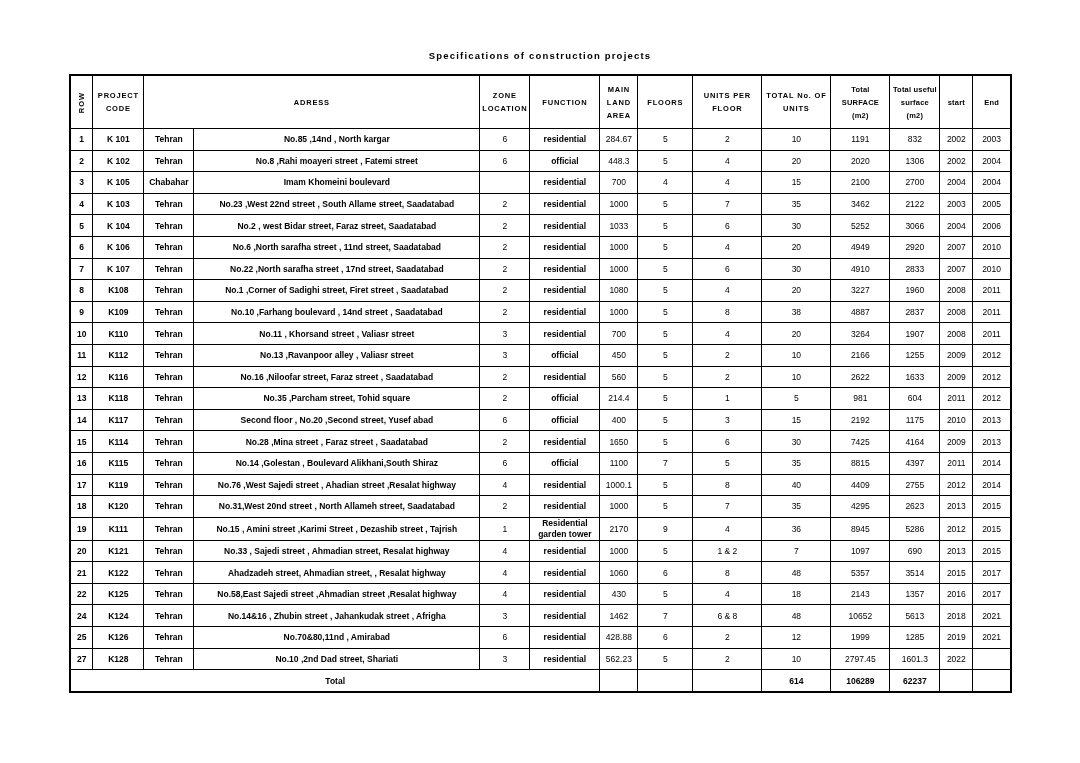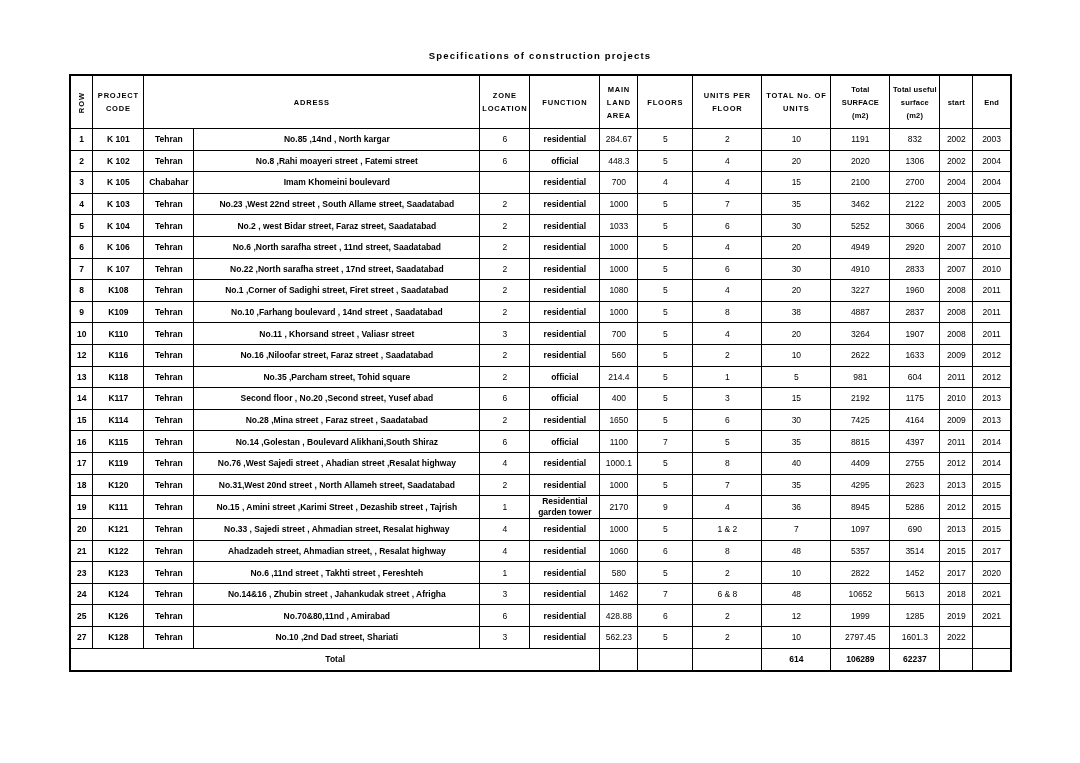--- a/index.html
+++ b/index.html
@@ -216,20 +216,36 @@
         <td class="land">700</td>
         <td class="floors">5</td>
         <td class="upf">4</td>
         <td class="units">20</td>
         <td class="surf">3264</td>
         <td class="useful">1907</td>
         <td class="start">2008</td>
         <td class="end">2011</td>
       </tr>
       <tr>
+        <td class="rownum">11</td>
+        <td class="code">K112</td>
+        <td class="city">Tehran</td>
+        <td class="addr">No.13 ,Ravanpoor alley , Valiasr street</td>
+        <td class="zone">3</td>
+        <td class="func">official</td>
+        <td class="land">450</td>
+        <td class="floors">5</td>
+        <td class="upf">2</td>
+        <td class="units">10</td>
+        <td class="surf">2166</td>
+        <td class="useful">1255</td>
+        <td class="start">2009</td>
+        <td class="end">2012</td>
+      </tr>
+      <tr>
         <td class="rownum">12</td>
         <td class="code">K116</td>
         <td class="city">Tehran</td>
         <td class="addr">No.16 ,Niloofar street, Faraz street , Saadatabad</td>
         <td class="zone">2</td>
         <td class="func">residential</td>
         <td class="land">560</td>
         <td class="floors">5</td>
         <td class="upf">2</td>
         <td class="units">10</td>
@@ -376,34 +392,34 @@
         <td class="land">1060</td>
         <td class="floors">6</td>
         <td class="upf">8</td>
         <td class="units">48</td>
         <td class="surf">5357</td>
         <td class="useful">3514</td>
         <td class="start">2015</td>
         <td class="end">2017</td>
       </tr>
       <tr>
-        <td class="rownum">23</td>
-        <td class="code">K123</td>
-        <td class="city">Tehran</td>
-        <td class="addr">No.6 ,11nd street , Takhti street , Fereshteh</td>
-        <td class="zone">1</td>
-        <td class="func">residential</td>
-        <td class="land">580</td>
-        <td class="floors">5</td>
-        <td class="upf">2</td>
-        <td class="units">10</td>
-        <td class="surf">2822</td>
-        <td class="useful">1452</td>
-        <td class="start">2017</td>
-        <td class="end">2020</td>
+        <td class="rownum">22</td>
+        <td class="code">K125</td>
+        <td class="city">Tehran</td>
+        <td class="addr">No.58,East Sajedi street ,Ahmadian street ,Resalat highway</td>
+        <td class="zone">4</td>
+        <td class="func">residential</td>
+        <td class="land">430</td>
+        <td class="floors">5</td>
+        <td class="upf">4</td>
+        <td class="units">18</td>
+        <td class="surf">2143</td>
+        <td class="useful">1357</td>
+        <td class="start">2016</td>
+        <td class="end">2017</td>
       </tr>
       <tr>
         <td class="rownum">24</td>
         <td class="code">K124</td>
         <td class="city">Tehran</td>
         <td class="addr">No.14&amp;16 , Zhubin street , Jahankudak street , Afrigha</td>
         <td class="zone">3</td>
         <td class="func">residential</td>
         <td class="land">1462</td>
         <td class="floors">7</td>

